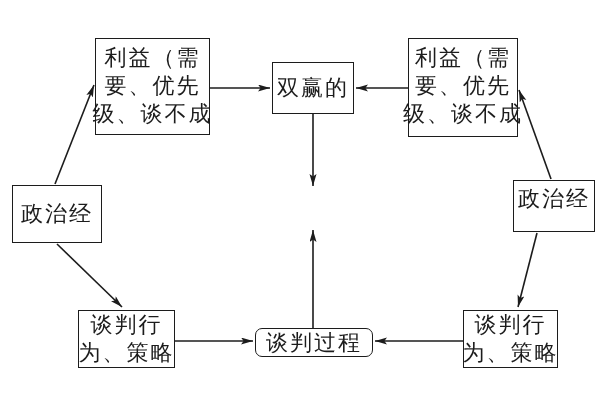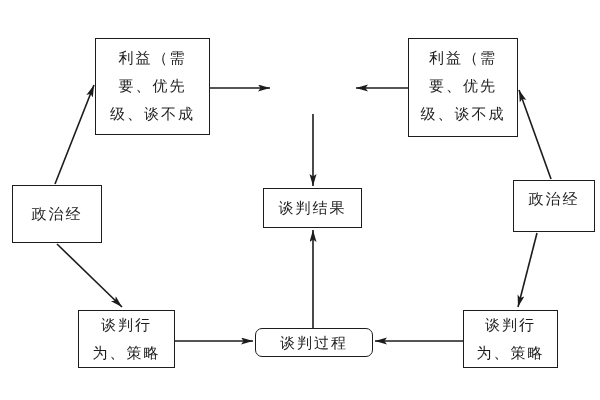--- a/index.html
+++ b/index.html
@@ -21,21 +21,21 @@
   .node {
     position: absolute;
     border: 1.6px solid #1c1c1c;
     background: #ffffff;
     color: #1c1c1c;
     display: flex;
     flex-direction: column;
     align-items: center;
     justify-content: center;
     text-align: center;
-    font-size: 15px;
+    font-size: 22px;
     letter-spacing: 2px;
     line-height: 28px;
   }
   .node .line { white-space: nowrap; display: block; }
   .top-align { justify-content: flex-start; padding-top: 5px; }
   .n-interests-left  { left: 95px;  top: 38px;  width: 115px; height: 97px; }
   .n-win-win         { left: 272px; top: 62px;  width: 82px;  height: 52px; }
   .n-interests-right { left: 408px; top: 38px;  width: 110px; height: 99px; }
   .n-env-left        { left: 12px;  top: 185px; width: 90px;  height: 58px; }
   .n-env-right       { left: 513px; top: 180px; width: 82px;  height: 52px; padding-top: 4px; }
@@ -67,38 +67,38 @@
     <line class="edge" x1="313" y1="114" x2="313" y2="186" marker-end="url(#arrowhead)"></line>
     <line class="edge" x1="313" y1="328" x2="313" y2="230" marker-end="url(#arrowhead)"></line>
   </svg>
 
   <div class="node n-interests-left top-align">
     <span class="line">利益（需</span>
     <span class="line">要、优先</span>
     <span class="line">级、谈不成</span>
   </div>
 
+  <div class="node n-win-win">
+    <span class="line">双赢的</span>
+  </div>
 
   <div class="node n-interests-right top-align">
     <span class="line">利益（需</span>
     <span class="line">要、优先</span>
     <span class="line">级、谈不成</span>
   </div>
 
   <div class="node n-env-left">
     <span class="line">政治经</span>
   </div>
 
   <div class="node n-env-right top-align">
     <span class="line">政治经</span>
   </div>
 
-  <div class="node n-result">
-    <span class="line">谈判结果</span>
-  </div>
 
   <div class="node n-behavior-left">
     <span class="line">谈判行</span>
     <span class="line">为、策略</span>
   </div>
 
   <div class="node n-process">
     <span class="line">谈判过程</span>
   </div>
 

